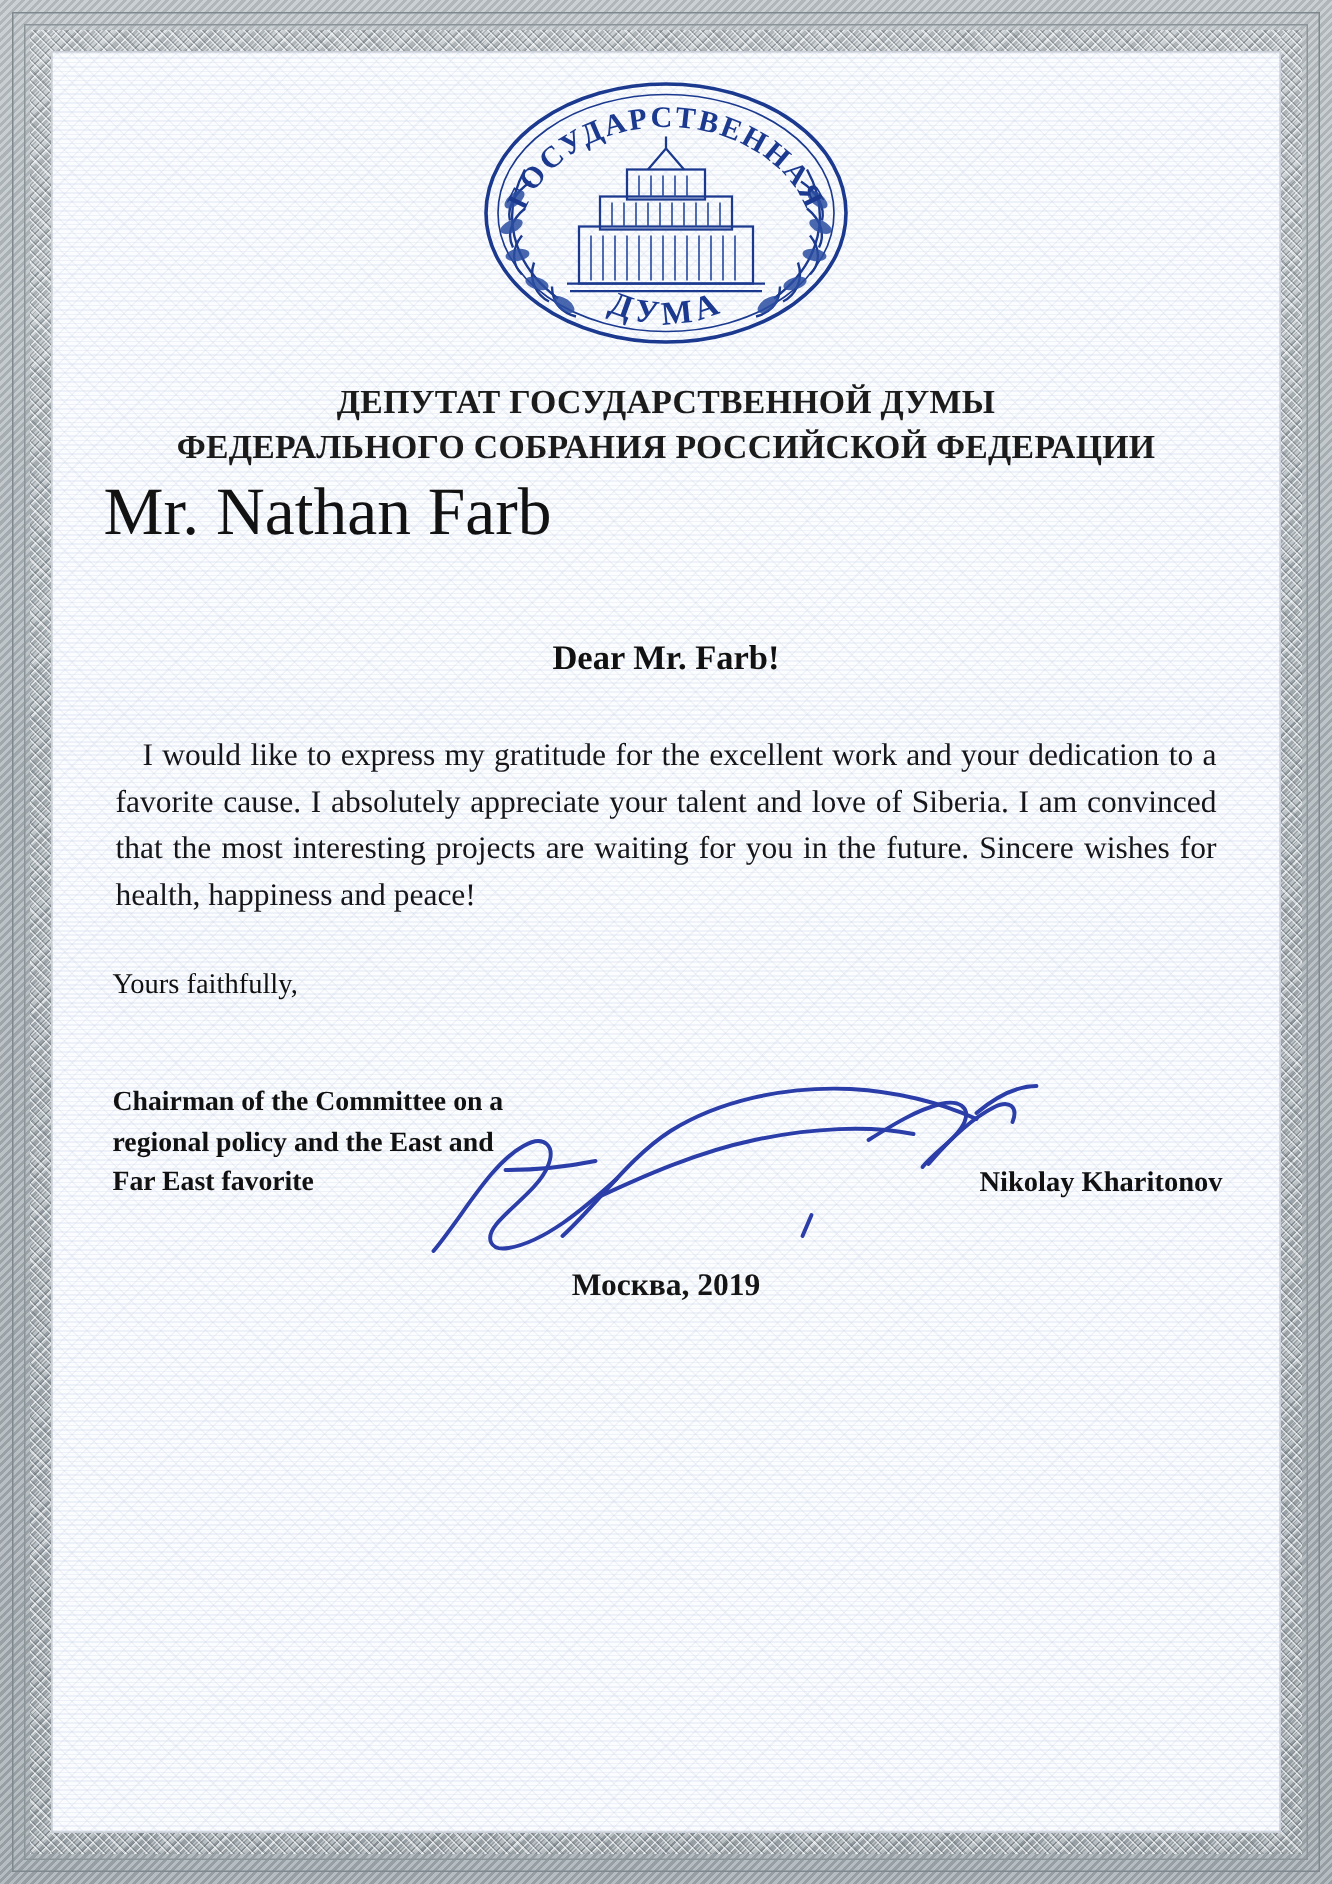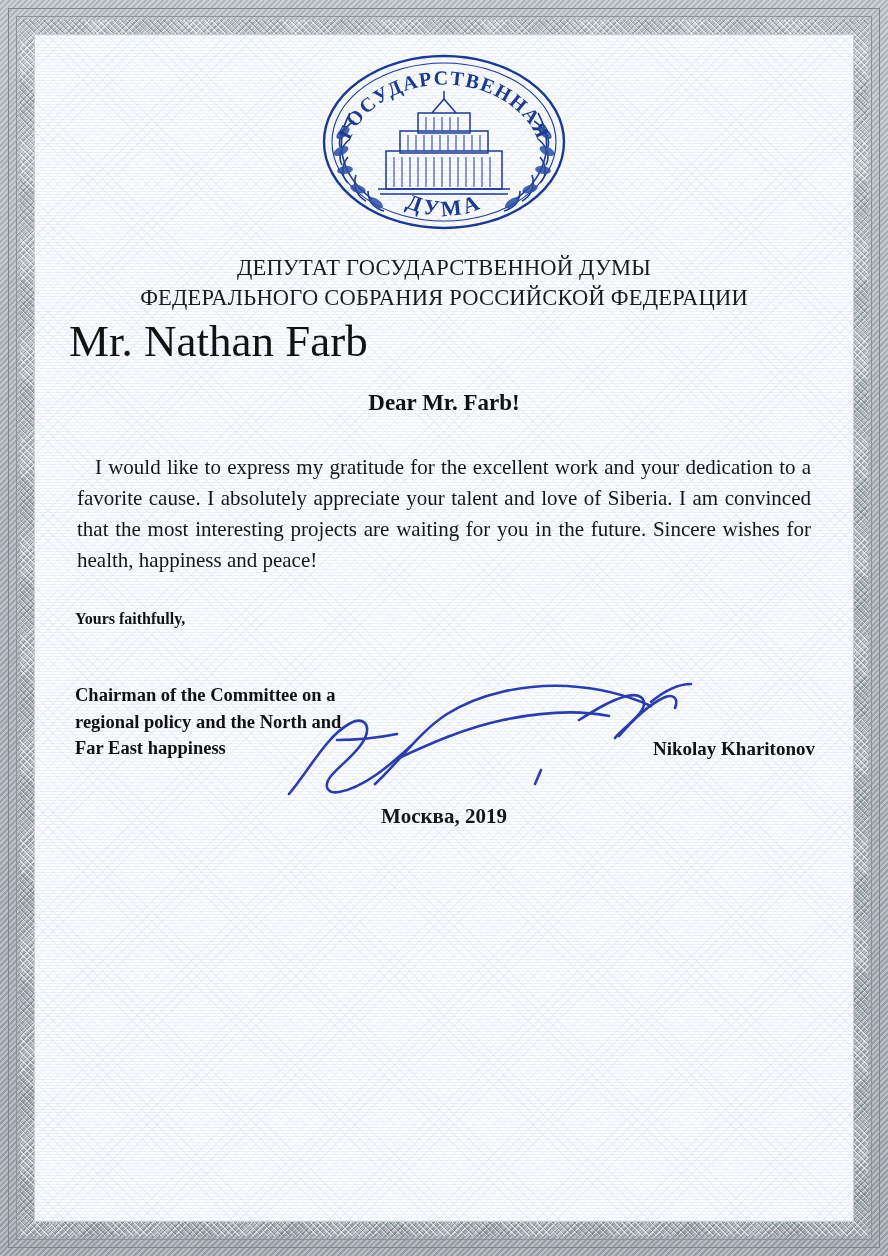--- a/index.html
+++ b/index.html
@@ -117,21 +117,21 @@
 
   
   .header-lines {
     text-align: center;
     margin-top: 16px;
     color: #1b1b1b;
     font-size: 22.5px;
     letter-spacing: 0.2px;
     line-height: 1.33;
   }
-  .header-lines div { white-space: nowrap; }
+  .header-lines div { white-space: nowrap; font-weight: bold; }
 
   
   .gold-title {
     text-align: center;
     margin-top: 26px;
     color: #d6a715;
     font-weight: bold;
     font-size: 46px;
     line-height: 1.08;
     letter-spacing: 0.5px;
@@ -148,41 +148,41 @@
   }
   .recipient {
     margin-top: 4px;
     color: #121212;
     font-size: 45px;
     line-height: 1.1;
   }
 
   .salutation {
     text-align: center;
-    margin-top: 24px;
+    margin-top: 60px;
     font-weight: bold;
     font-size: 23px;
     color: #111;
   }
 
   .body-text {
     margin-top: 36px;
     padding: 0 8px;
     font-size: 21px;
     line-height: 1.47;
     color: #15151a;
     text-align: justify;
     text-indent: 18px;
   }
 
   .yours {
     margin-top: 34px;
     padding-left: 6px;
-    font-weight: bold;
-    font-size: 16px;
+    font-weight: normal;
+    font-size: 19px;
     color: #111;
   }
 
   .sign-block {
     position: relative;
     margin-top: 54px;
     padding-left: 6px;
     height: 120px;
   }
   .sign-title {
@@ -305,22 +305,22 @@
 
       <div class="salutation">Dear Mr.  Farb!</div>
 
       <div class="body-text">I would like to express my gratitude for the excellent work and your dedication to a favorite cause. I absolutely appreciate your talent and love of Siberia. I am convinced that the most interesting projects are waiting for you in the future. Sincere wishes for health, happiness and peace!</div>
 
       <div class="yours">Yours faithfully,</div>
 
       <div class="sign-block">
         <div class="sign-title">
           <div>Chairman of the Committee on a</div>
-          <div>regional  policy and the North and</div>
-          <div>Far East happiness</div>
+          <div>regional  policy and the East and</div>
+          <div>Far East favorite</div>
         </div>
 
         <svg class="signature" viewBox="0 0 460 140">
           <g fill="none" stroke="#2a3da8" stroke-width="2.6" stroke-linecap="round" stroke-linejoin="round">
             <path d="M10 128 C30 104 48 70 70 58 C84 50 92 58 86 72 C80 86 62 98 52 110 C44 120 48 128 60 126 C84 122 110 100 132 80"></path>
             <path d="M58 74 C78 74 98 72 118 68"></path>
             <path d="M96 118 C120 96 140 66 168 48 C200 28 244 18 288 20 C322 22 350 30 372 40"></path>
             <path d="M120 92 C150 78 186 62 224 54 C262 46 300 44 330 50"></path>
             <path d="M300 54 C316 44 332 34 348 30 C360 27 368 32 364 42 C360 52 344 62 336 72"></path>
             <path d="M340 70 C352 56 368 40 384 32 C394 27 400 32 396 42"></path>

